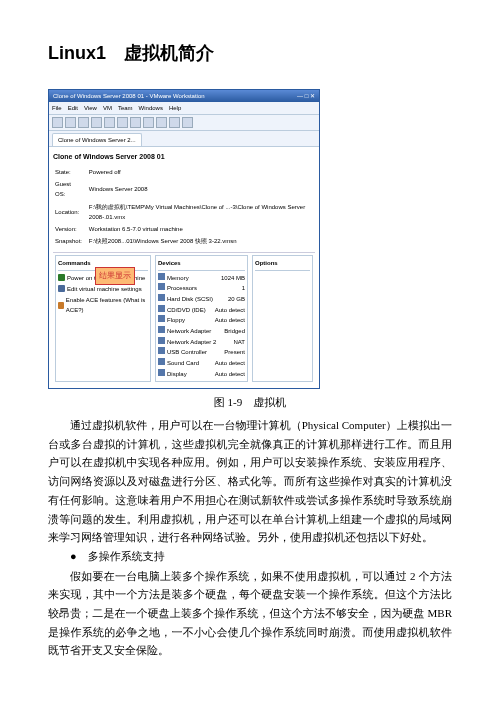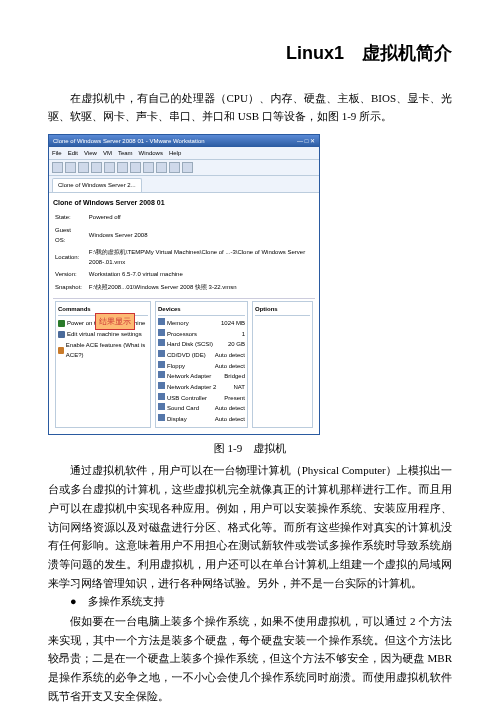--- a/index.html
+++ b/index.html
@@ -8,21 +8,21 @@
     font-family: "SimSun", "宋体", serif;
     color: #000;
     width: 500px;
   }
   .page {
     padding: 28px 48px 40px 48px;
     font-size: 11px;
     line-height: 1.7;
   }
   h1 {
-    text-align: right;
+    text-align: left;
     font-size: 18px;
     font-weight: 700;
     margin: 10px 0 20px;
     font-family: "SimHei","Microsoft YaHei",sans-serif;
   }
   p.body {
     margin: 0;
     text-indent: 2em;
     text-align: justify;
   }
@@ -95,21 +95,20 @@
   .caption{margin:4px 0 4px;font-size:11px;text-align:center;}
   .bullet{margin:0 0 0 2em;}
   .sub{font-family:Liberation Mono, monospace;font-size:11px;}
 </style>
 </head>
 <body>
 
 <div class="page">
   <h1>Linux1　虚拟机简介</h1>
 
-  <p class="body">在虚拟机中，有自己的处理器（CPU）、内存、硬盘、主板、BIOS、显卡、光驱、软驱、网卡、声卡、串口、并口和 USB 口等设备，如图 1-9 所示。</p>
 
   <div class="figure" style="position:relative;">
     <div class="vm-window">
       <div class="tb">
         <span>Clone of Windows Server 2008  01 -  VMware Workstation</span>
         <span>— □ ✕</span>
       </div>
       <div class="menubar">
         <span>File</span>
         <span>Edit</span>
@@ -224,19 +223,19 @@
           <div class="col opts">
             <div class="colhdr">Options</div>
           </div>
         </div>
       </div>
     </div>
   </div>
 
   <div class="caption">图 1-9　虚拟机</div>
 
-  <p class="body">通过虚拟机软件，用户可以在一台物理计算机（Physical Computer）上模拟出一台或多台虚拟的计算机，这些虚拟机完全就像真正的计算机那样进行工作。而且用户可以在虚拟机中实现各种应用。例如，用户可以安装操作系统、安装应用程序、访问网络资源以及对磁盘进行分区、格式化等。而所有这些操作对真实的计算机没有任何影响。这意味着用户不用担心在测试新软件或尝试多操作系统时导致系统崩溃等问题的发生。利用虚拟机，用户还可以在单台计算机上组建一个虚拟的局域网来学习网络管理知识，进行各种网络试验。另外，并不是一台实际的计算机。</p>
+  <p class="body">通过虚拟机软件，用户可以在一台物理计算机（Physical Computer）上模拟出一台或多台虚拟的计算机，这些虚拟机完全就像真正的计算机那样进行工作。而且用户可以在虚拟机中实现各种应用。例如，用户可以安装操作系统、安装应用程序、访问网络资源以及对磁盘进行分区、格式化等。而所有这些操作对真实的计算机没有任何影响。这意味着用户不用担心在测试新软件或尝试多操作系统时导致系统崩溃等问题的发生。利用虚拟机，用户还可以在单台计算机上组建一个虚拟的局域网来学习网络管理知识，进行各种网络试验。另外，使用虚拟机还包括以下好处。</p>
 
   <p class="bullet">●　<span class="sub">多操作系统支持</span></p>
 
   <p class="body">假如要在一台电脑上装多个操作系统，如果不使用虚拟机，可以通过 2 个方法来实现，其中一个方法是装多个硬盘，每个硬盘安装一个操作系统。但这个方法比较昂贵；二是在一个硬盘上装多个操作系统，但这个方法不够安全，因为硬盘 MBR 是操作系统的必争之地，一不小心会使几个操作系统同时崩溃。而使用虚拟机软件既节省开支又安全保险。</p>
 
 </div>
 
 </body></html>

